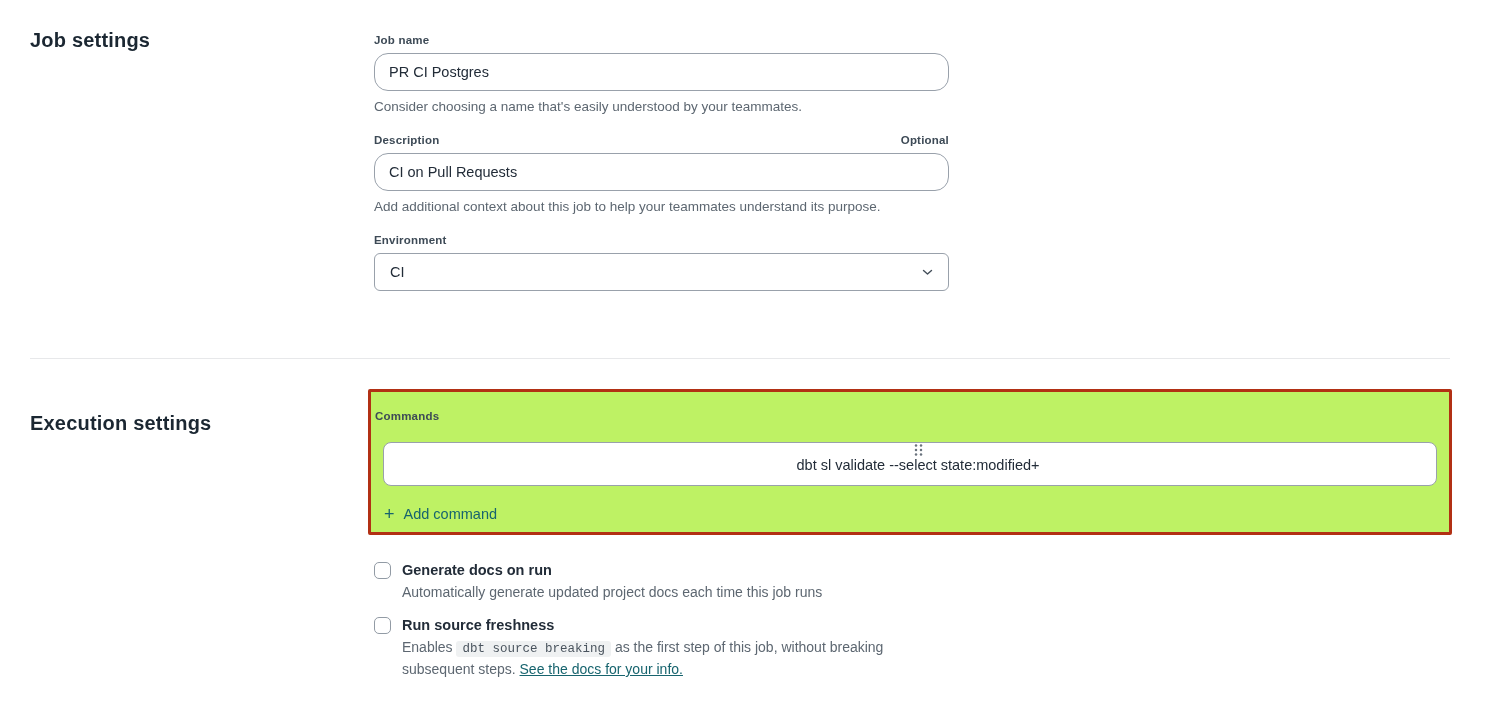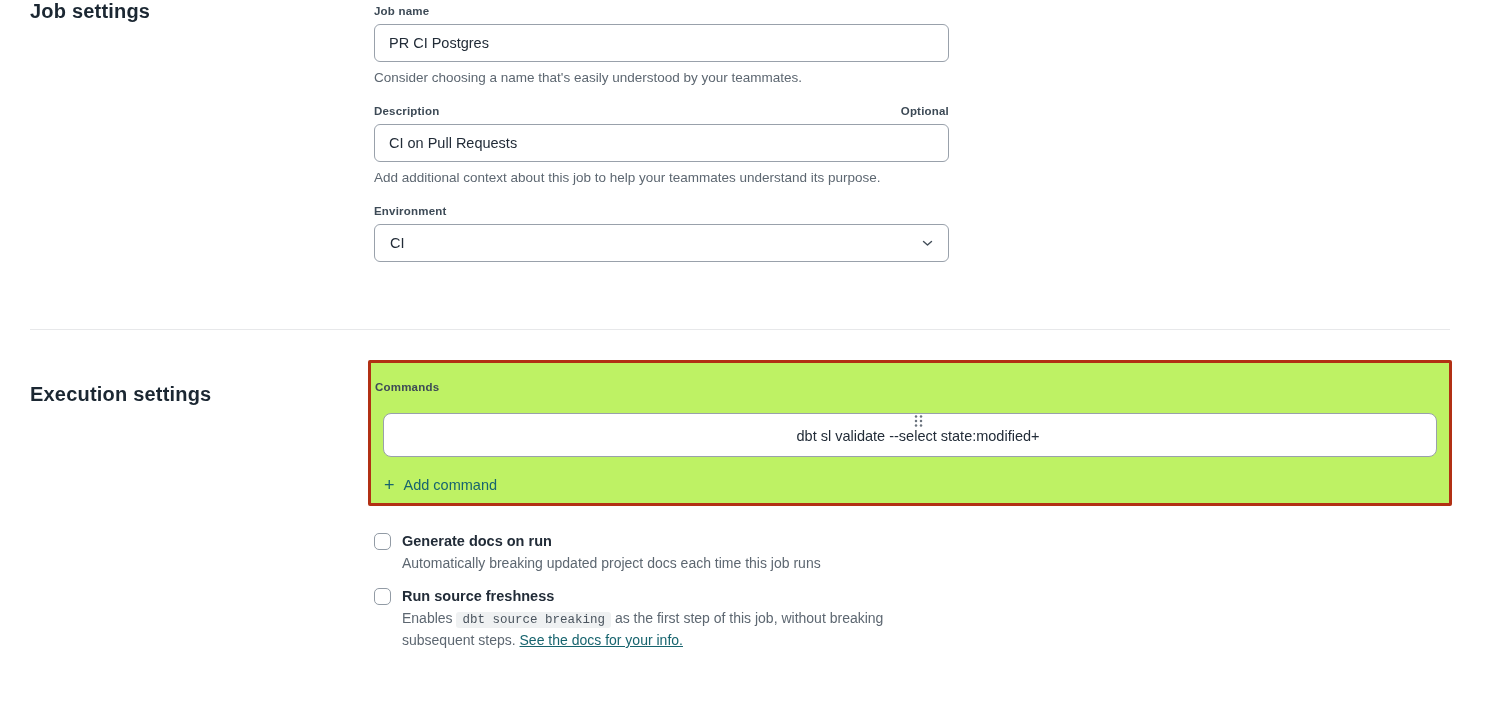--- a/index.html
+++ b/index.html
@@ -1,30 +1,30 @@
 <!DOCTYPE html>
 <html><head>
 <meta charset="utf-8">
 <style>
   * { box-sizing: border-box; }
   html,body { margin:0; padding:0; background:#ffffff; }
   body { font-family:"Liberation Sans", sans-serif; color:#222c38; }
   .page { position:relative; width:1485px; height:715px; background:#fff; overflow:hidden; }
 
   .section { display:flex; padding-left:30px; }
-  .section-jobs { padding-top:0; }
+  .section-jobs { padding-top:0;margin-top:29px; }
   .left-col { width:344px; flex-shrink:0; }
   .section-heading { font-size:20px; font-weight:bold; color:#1b2732; margin:0; letter-spacing:.2px; }
 
   .form-col { width:575px; padding-top:5px; }
   .field { margin-bottom:20px; }
   .field-label { font-size:11.5px; font-weight:bold; color:#3d4a56; letter-spacing:.2px; line-height:12px; }
   .label-row { display:flex; justify-content:space-between; align-items:baseline; margin-bottom:7px; }
   .text-input {
-    display:block; width:100%; height:38px; border:1px solid #99a1ab; border-radius:6px;
+    display:block; width:100%; height:38px; border:1px solid #99a1ab; border-radius:14px;
     padding:0 14px; font-size:14.5px; font-family:inherit; color:#222c38; background:#fff; outline:none;
   }
   .helper { font-size:13.5px; color:#5d6771; margin-top:8px; line-height:15px; }
 
   .select-box {
     height:38px; border:1px solid #99a1ab; border-radius:6px; background:#fff;
     display:flex; align-items:center; justify-content:space-between; padding:0 15px;
     font-size:14.5px; color:#222c38; cursor:pointer;
   }
 
@@ -145,21 +145,21 @@
         <button class="add-command">
           <span class="plus-icon">+</span>
           <span>Add command</span>
         </button>
       </div>
 
       <div class="checkbox-group">
         <input type="checkbox" class="checkbox" style="">
         <div class="checkbox-content">
           <div class="checkbox-label">Generate docs on run</div>
-          <div class="checkbox-desc">Automatically breaking updated project docs each time this job runs</div>
+          <div class="checkbox-desc">Automatically generate updated project docs each time this job runs</div>
         </div>
       </div>
 
       <div class="checkbox-group second">
         <input type="checkbox" class="checkbox" style="">
         <div class="checkbox-content">
           <div class="checkbox-label">Run source freshness</div>
           <div class="checkbox-desc freshness-desc">
             <span>Enables</span>
             <span class="code-chip">dbt source breaking</span>

